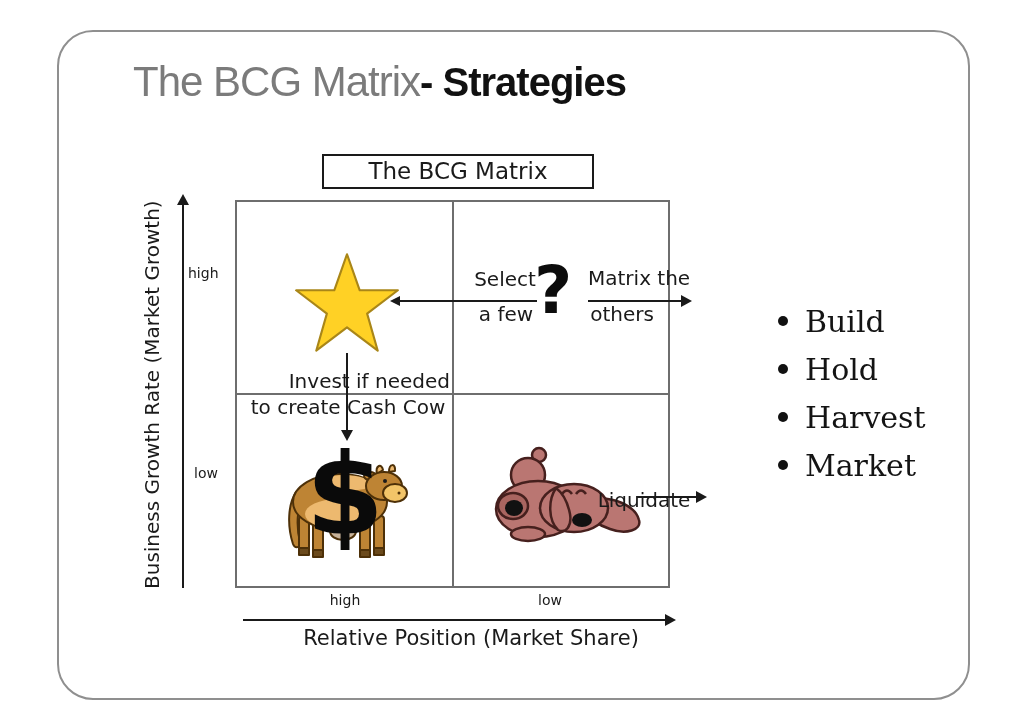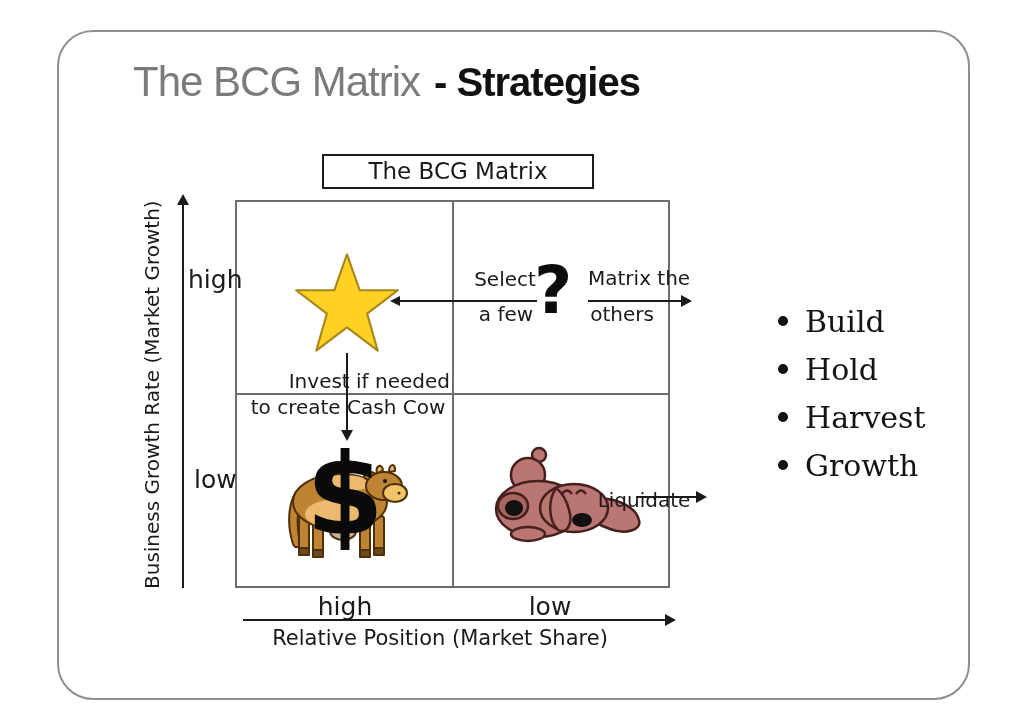--- a/index.html
+++ b/index.html
@@ -6,38 +6,38 @@
   body{
     width:1024px;height:711px;position:relative;background:#ffffff;
     font-family:"DejaVu Sans", sans-serif;color:#1a1a1a;overflow:hidden;
   }
   .abs{position:absolute;}
   
   .slide-frame{left:57px;top:30px;width:909px;height:666px;border:2px solid #8f8f8f;border-radius:36px;}
   
   .main-title{left:133px;top:58px;white-space:nowrap;font-family:"Liberation Sans", sans-serif;}
   .main-title .t-gray{font-size:42px;color:#7b7b7b;letter-spacing:-1px;}
-  .main-title .t-black{font-size:40px;color:#111;font-weight:600;margin-left:14px;letter-spacing:-1px;}
+  .main-title .t-black{font-size:40px;color:#111;font-weight:600;letter-spacing:-1px;}
   
   .box-title{left:322px;top:154px;width:268px;height:31px;border:2px solid #1a1a1a;
     text-align:center;line-height:31px;font-size:23px;background:#fff;}
   
   .matrix{left:235px;top:200px;width:431px;height:384px;border:2px solid #6e6e6e;background:#fff;}
   .matrix .v-divider{position:absolute;left:215px;top:0;width:2px;height:100%;background:#6e6e6e;}
   .matrix .h-divider{position:absolute;left:0;top:191px;width:100%;height:2px;background:#6e6e6e;}
   
   .line{background:#1a1a1a;}
   .arr-up{width:0;height:0;border-left:6px solid transparent;border-right:6px solid transparent;border-bottom:11px solid #1a1a1a;}
   .arr-right{width:0;height:0;border-top:6px solid transparent;border-bottom:6px solid transparent;border-left:11px solid #1a1a1a;}
   .arr-left{width:0;height:0;border-top:5px solid transparent;border-bottom:5px solid transparent;border-right:10px solid #1a1a1a;}
   .arr-down{width:0;height:0;border-left:6px solid transparent;border-right:6px solid transparent;border-top:11px solid #1a1a1a;}
   .y-label{left:140px;top:200px;height:390px;width:26px;writing-mode:vertical-rl;transform:rotate(180deg);
     text-align:center;font-size:20px;white-space:nowrap;}
-  .tick{font-size:25px;}
-  .x-label{left:265px;top:626px;width:350px;text-align:center;font-size:21px;}
+  .tick{font-size:14px;}
+  .x-label{left:296px;top:626px;width:350px;text-align:center;font-size:21px;}
   .small-note{font-size:20px;text-align:center;white-space:nowrap;}
   .qmark{left:534px;top:258px;font-size:66px;font-weight:700;line-height:1;color:#0c0c0c;}
   .dollar{left:280px;top:438px;width:130px;text-align:center;font-size:112px;line-height:1;
     font-weight:600;color:#0a0a0a;z-index:5;}
   
   .bullets{left:778px;top:302px;}
   .bullet-item{display:flex;align-items:center;height:38px;margin-bottom:10px;}
   .bullet-dot{width:10px;height:10px;border-radius:50%;background:#111;margin-right:17px;flex:0 0 auto;}
   .bullet-label{font-family:"DejaVu Serif", serif;font-size:30px;color:#141414;}
 </style>
@@ -142,15 +142,15 @@
   <div class="bullet-item">
     <span class="bullet-dot"></span>
     <span class="bullet-label">Hold</span>
   </div>
   <div class="bullet-item">
     <span class="bullet-dot"></span>
     <span class="bullet-label">Harvest</span>
   </div>
   <div class="bullet-item">
     <span class="bullet-dot"></span>
-    <span class="bullet-label">Growth</span>
+    <span class="bullet-label">Market</span>
   </div>
 </div>
 
 </body></html>

